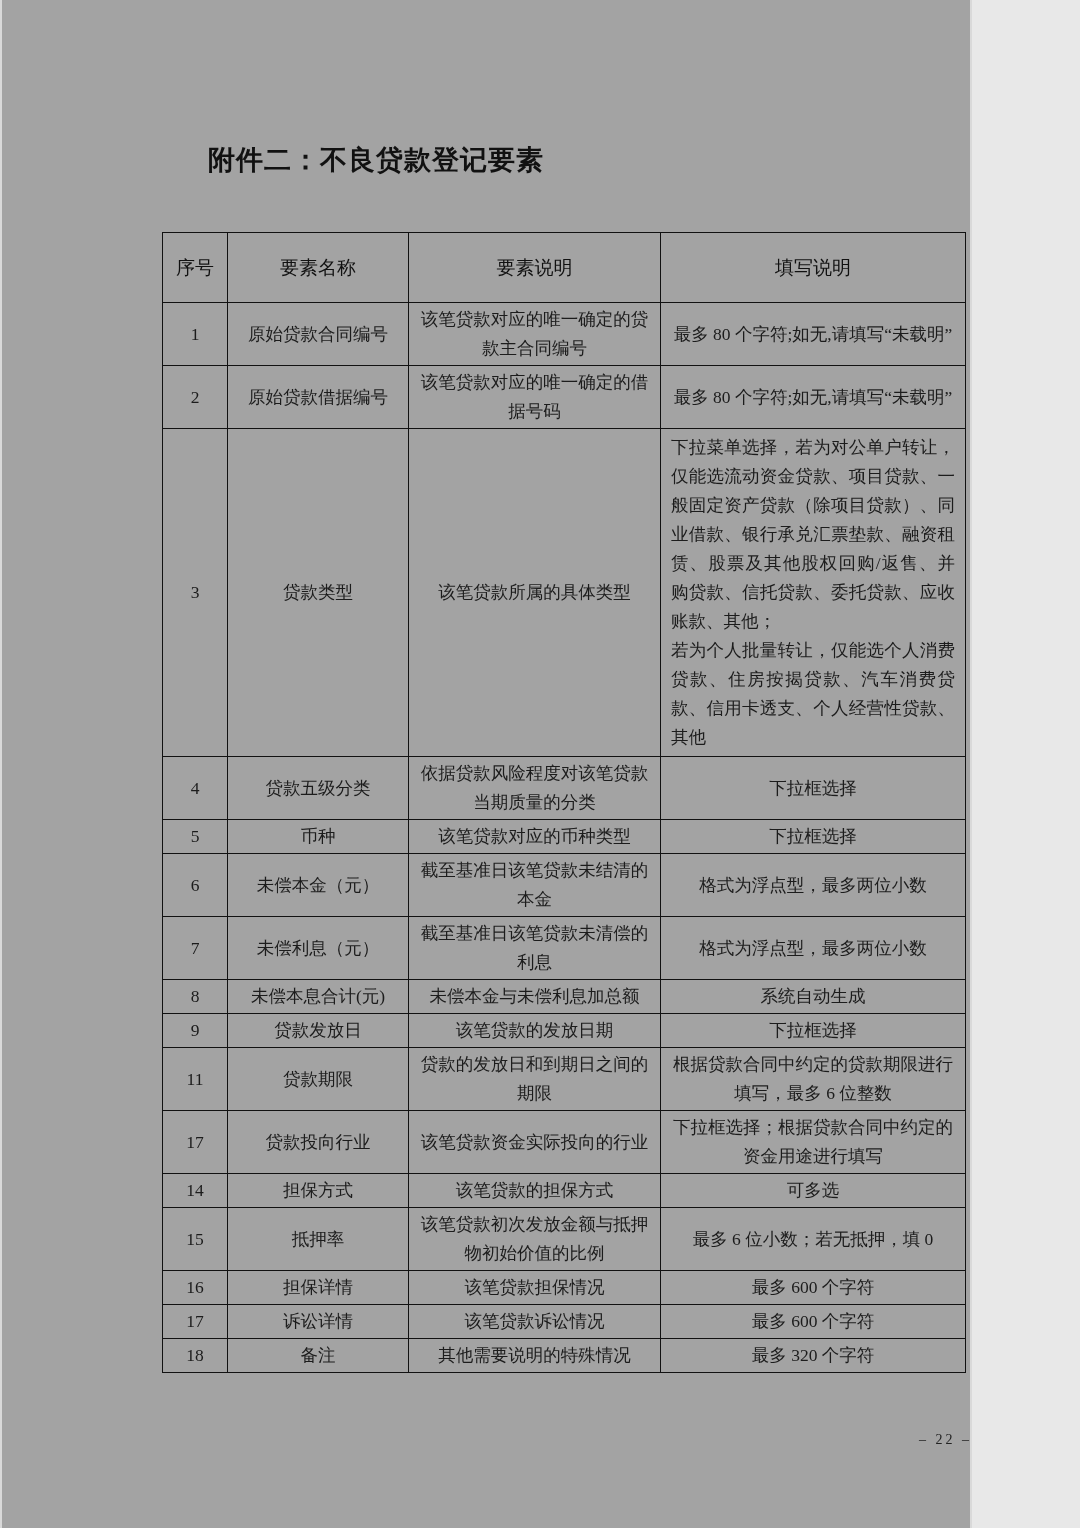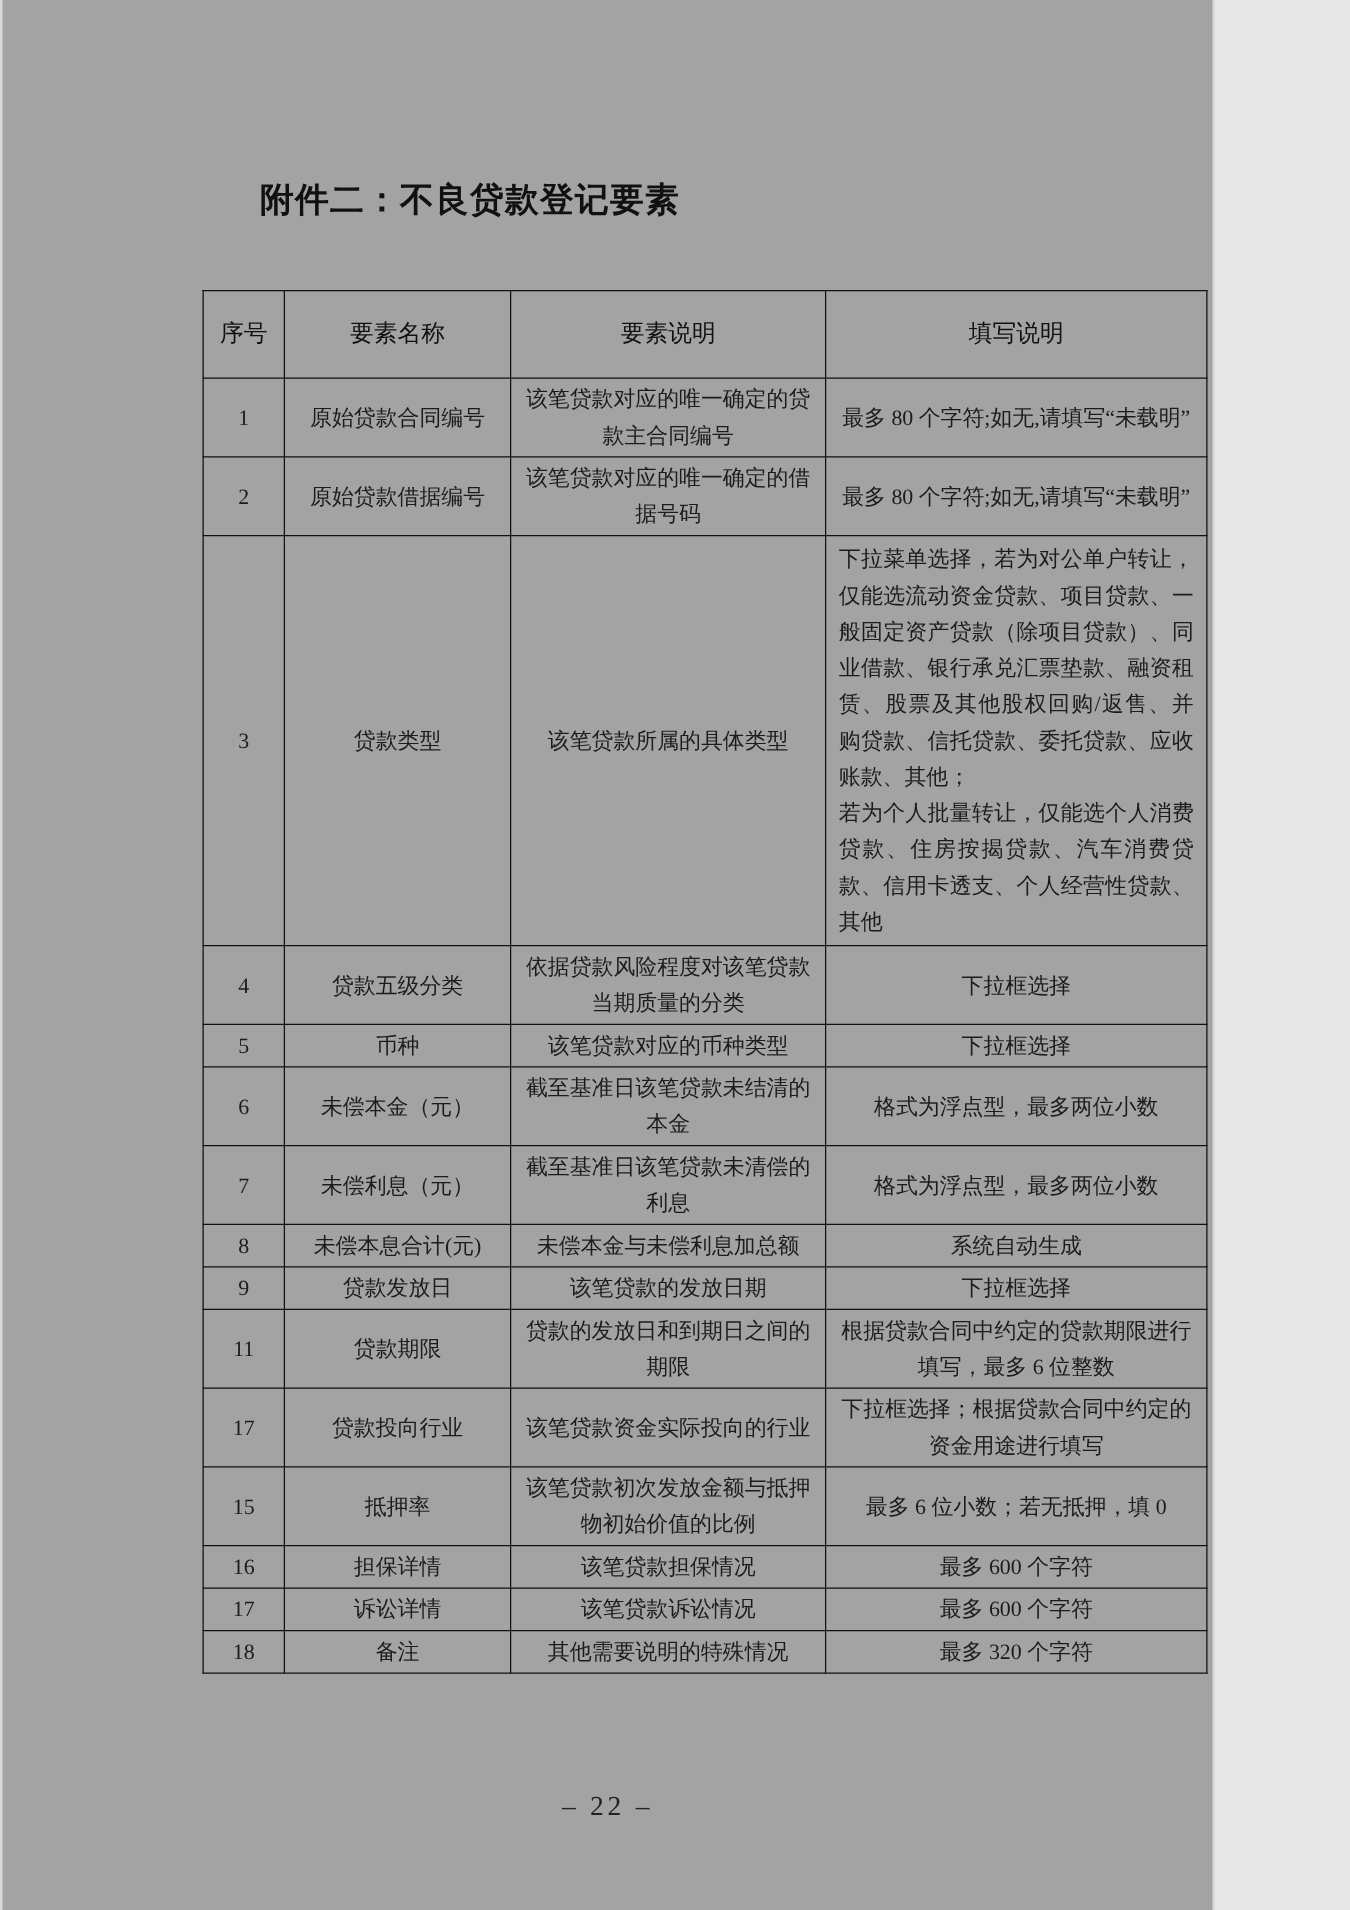--- a/index.html
+++ b/index.html
@@ -54,22 +54,22 @@
     text-align: justify;
     text-align-last: left;
     padding: 4px 10px;
     margin-top: 36px;
   }
   .page-footer {
     position: absolute;
     top: 1432px;
     left: 0;
     width: 100%;
-    text-align: center;
-    font-size: 22px;
+    text-align: right;
+    font-size: 14px;
     letter-spacing: 3px;
     color: #222;
   }
 </style>
 </head>
 <body>
 
 <div class="page">
 
   <div class="doc-title">附件二：不良贷款登记要素</div>
@@ -151,20 +151,26 @@
           <td class="cell-desc">贷款的发放日和到期日之间的期限</td>
           <td class="cell-fill">根据贷款合同中约定的贷款期限进行填写，最多 6 位整数</td>
         </tr>
         <tr>
           <td class="cell-no">17</td>
           <td class="cell-name">贷款投向行业</td>
           <td class="cell-desc">该笔贷款资金实际投向的行业</td>
           <td class="cell-fill">下拉框选择；根据贷款合同中约定的资金用途进行填写</td>
         </tr>
         <tr>
+          <td class="cell-no">14</td>
+          <td class="cell-name">担保方式</td>
+          <td class="cell-desc">该笔贷款的担保方式</td>
+          <td class="cell-fill">可多选</td>
+        </tr>
+        <tr>
           <td class="cell-no">15</td>
           <td class="cell-name">抵押率</td>
           <td class="cell-desc">该笔贷款初次发放金额与抵押物初始价值的比例</td>
           <td class="cell-fill">最多 6 位小数；若无抵押，填 0</td>
         </tr>
         <tr>
           <td class="cell-no">16</td>
           <td class="cell-name">担保详情</td>
           <td class="cell-desc">该笔贷款担保情况</td>
           <td class="cell-fill">最多 600 个字符</td>

